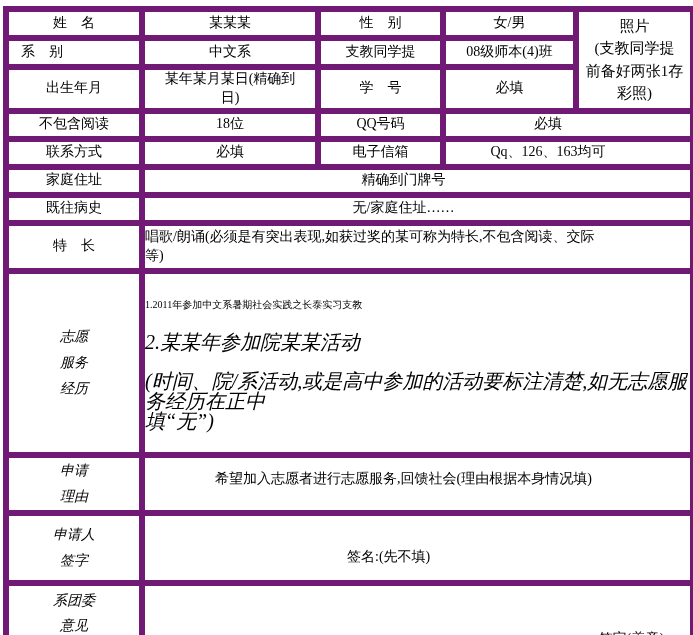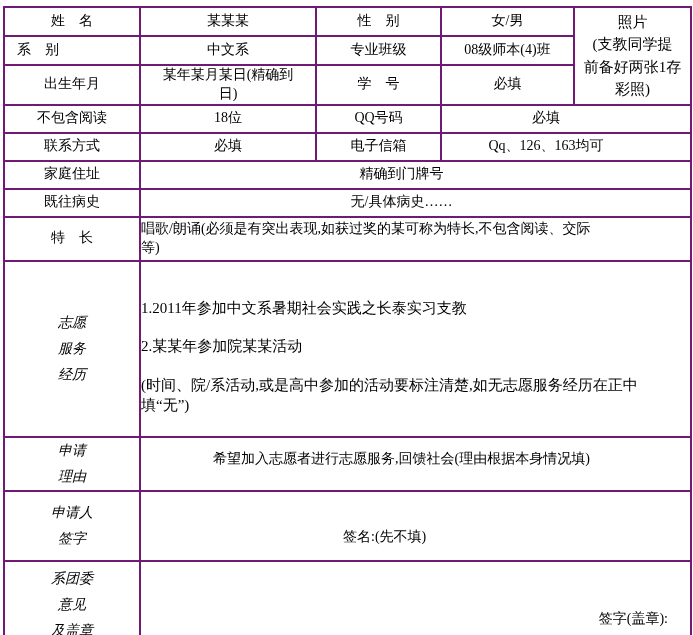--- a/index.html
+++ b/index.html
@@ -10,21 +10,21 @@
     color:#000;
   }
   table.form{
     position:absolute; left:3px; top:6px;
     width:687px;
     border-collapse:collapse;
     table-layout:fixed;
     border:2px solid #000;
   }
   td{
-    border:2px solid #701a75;
+    border:6px solid #701a75;
     text-align:center;
     vertical-align:middle;
     font-size:14px;
     line-height:1.35;
     padding:0;
     overflow:hidden;
     white-space:pre-line;
   }
   
   tr.r1{height:29px} tr.r2{height:29px} tr.r3{height:39px}
@@ -35,22 +35,22 @@
   td.label-multi{line-height:1.85;font-style:italic;}
   td.dept-label{text-align:left; padding-left:12px;}
   td.photo{font-size:15px; line-height:1.5;}
   td.left-content{text-align:left; padding:2px 0;}
   td.span-center-a{padding-right:40px;}   
   td.span-center-b{padding-right:28px;}   
   td.reason-value{padding-bottom:10px; padding-right:28px;}
   td.sign-name{vertical-align:bottom; text-align:left; padding:0 0 13px 202px;}
   td.sign-seal-1{vertical-align:bottom; text-align:right; padding:0 22px 18px 0;}
   td.sign-seal-2{vertical-align:bottom; text-align:right; padding:0 22px 26px 0;}
-  .exp-line-small{font-size:15px; line-height:17px; margin-top:18px;}
-  .exp-line{font-size:15px; line-height:20px;}
+  .exp-line-small{font-size:10px; line-height:17px; margin-top:2px;}
+  .exp-line{font-size:20px; line-height:20px;font-style:italic;}
 </style>
 </head>
 <body>
 
 <table class="form">
   <colgroup>
     <col style="width:136px">
     <col style="width:176px">
     <col style="width:125px">
     <col style="width:133px">
@@ -63,21 +63,21 @@
       <td>性　别</td>
       <td>女/男</td>
       <td class="photo" rowspan="3">照片
 (支教同学提
 前备好两张1存
 彩照)</td>
     </tr>
     <tr class="r2">
       <td class="dept-label">系　别</td>
       <td>中文系</td>
-      <td>专业班级</td>
+      <td>支教同学提</td>
       <td>08级师本(4)班</td>
     </tr>
     <tr class="r3">
       <td>出生年月</td>
       <td>某年某月某日(精确到
 日)</td>
       <td>学　号</td>
       <td>必填</td>
     </tr>
     <tr class="r4">
@@ -91,21 +91,21 @@
       <td>必填</td>
       <td>电子信箱</td>
       <td class="span-center-a" colspan="2">Qq、126、163均可</td>
     </tr>
     <tr class="r6">
       <td>家庭住址</td>
       <td class="span-center-b" colspan="4">精确到门牌号</td>
     </tr>
     <tr class="r7">
       <td>既往病史</td>
-      <td class="span-center-b" colspan="4">无/具体病史……</td>
+      <td class="span-center-b" colspan="4">无/家庭住址……</td>
     </tr>
     <tr class="r8">
       <td>特　长</td>
       <td class="left-content" colspan="4">唱歌/朗诵(必须是有突出表现,如获过奖的某可称为特长,不包含阅读、交际
 等)</td>
     </tr>
     <tr class="r9">
       <td class="label-multi">志愿
 服务
 经历</td>

